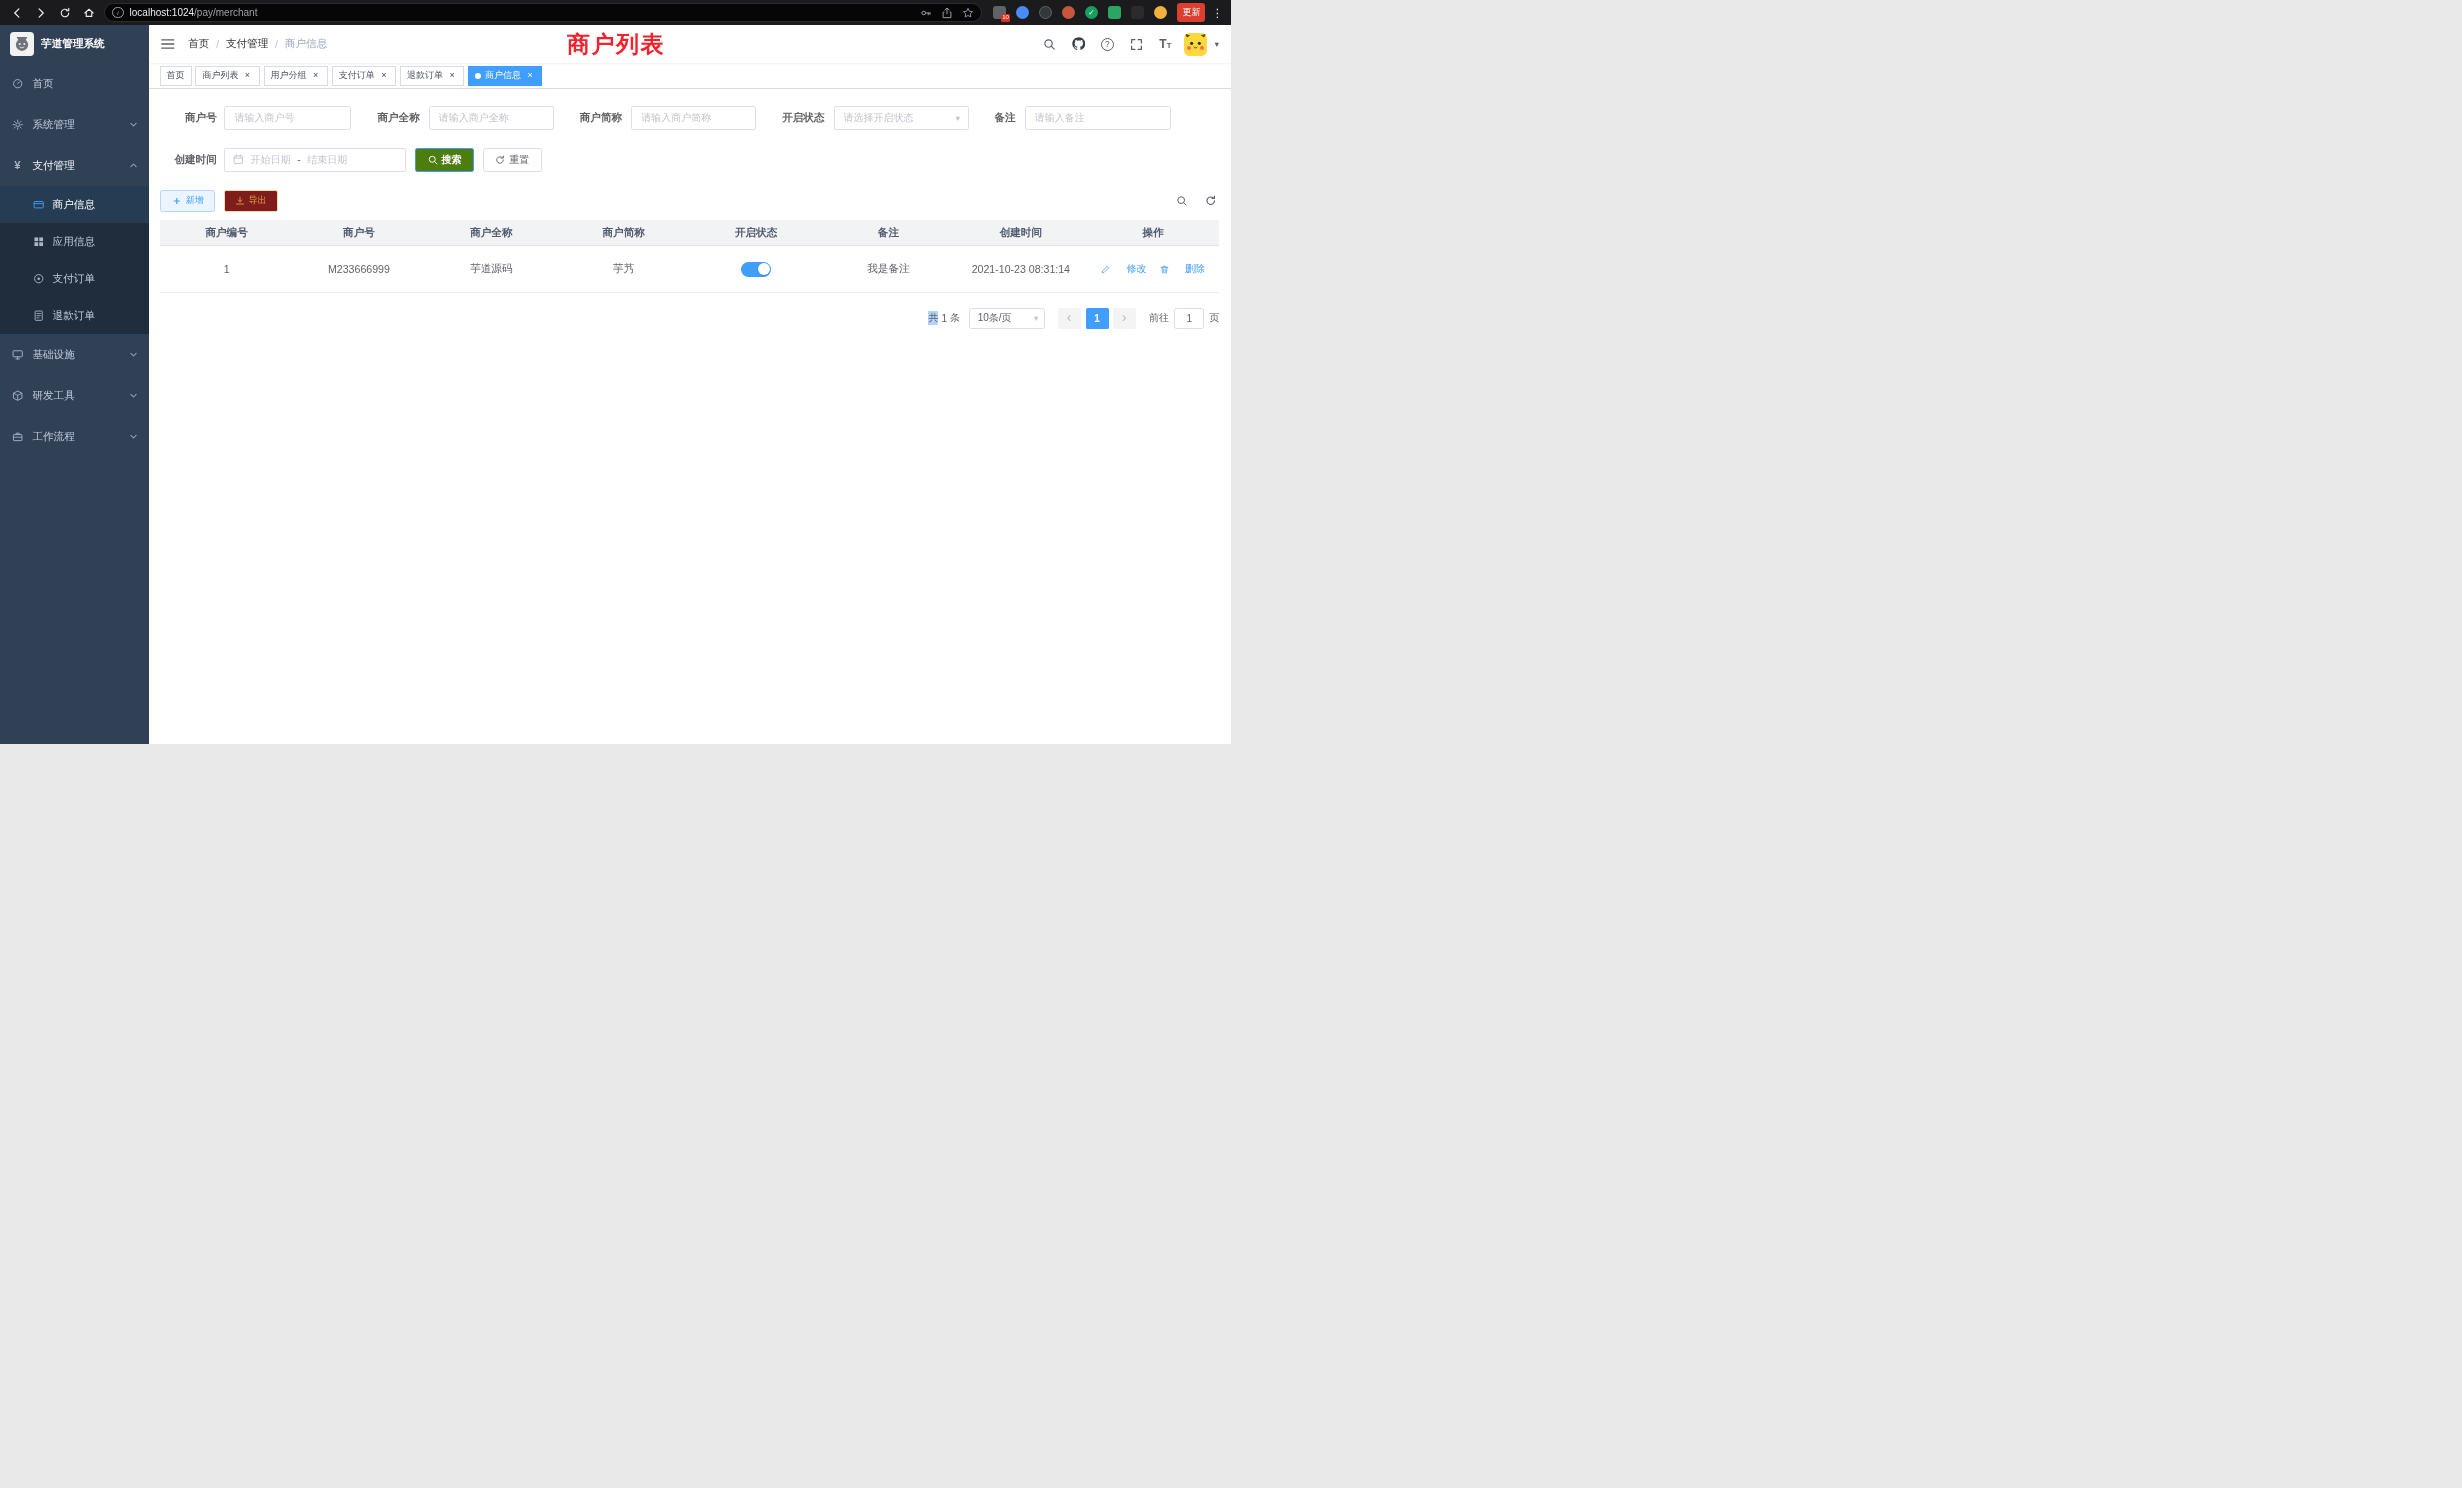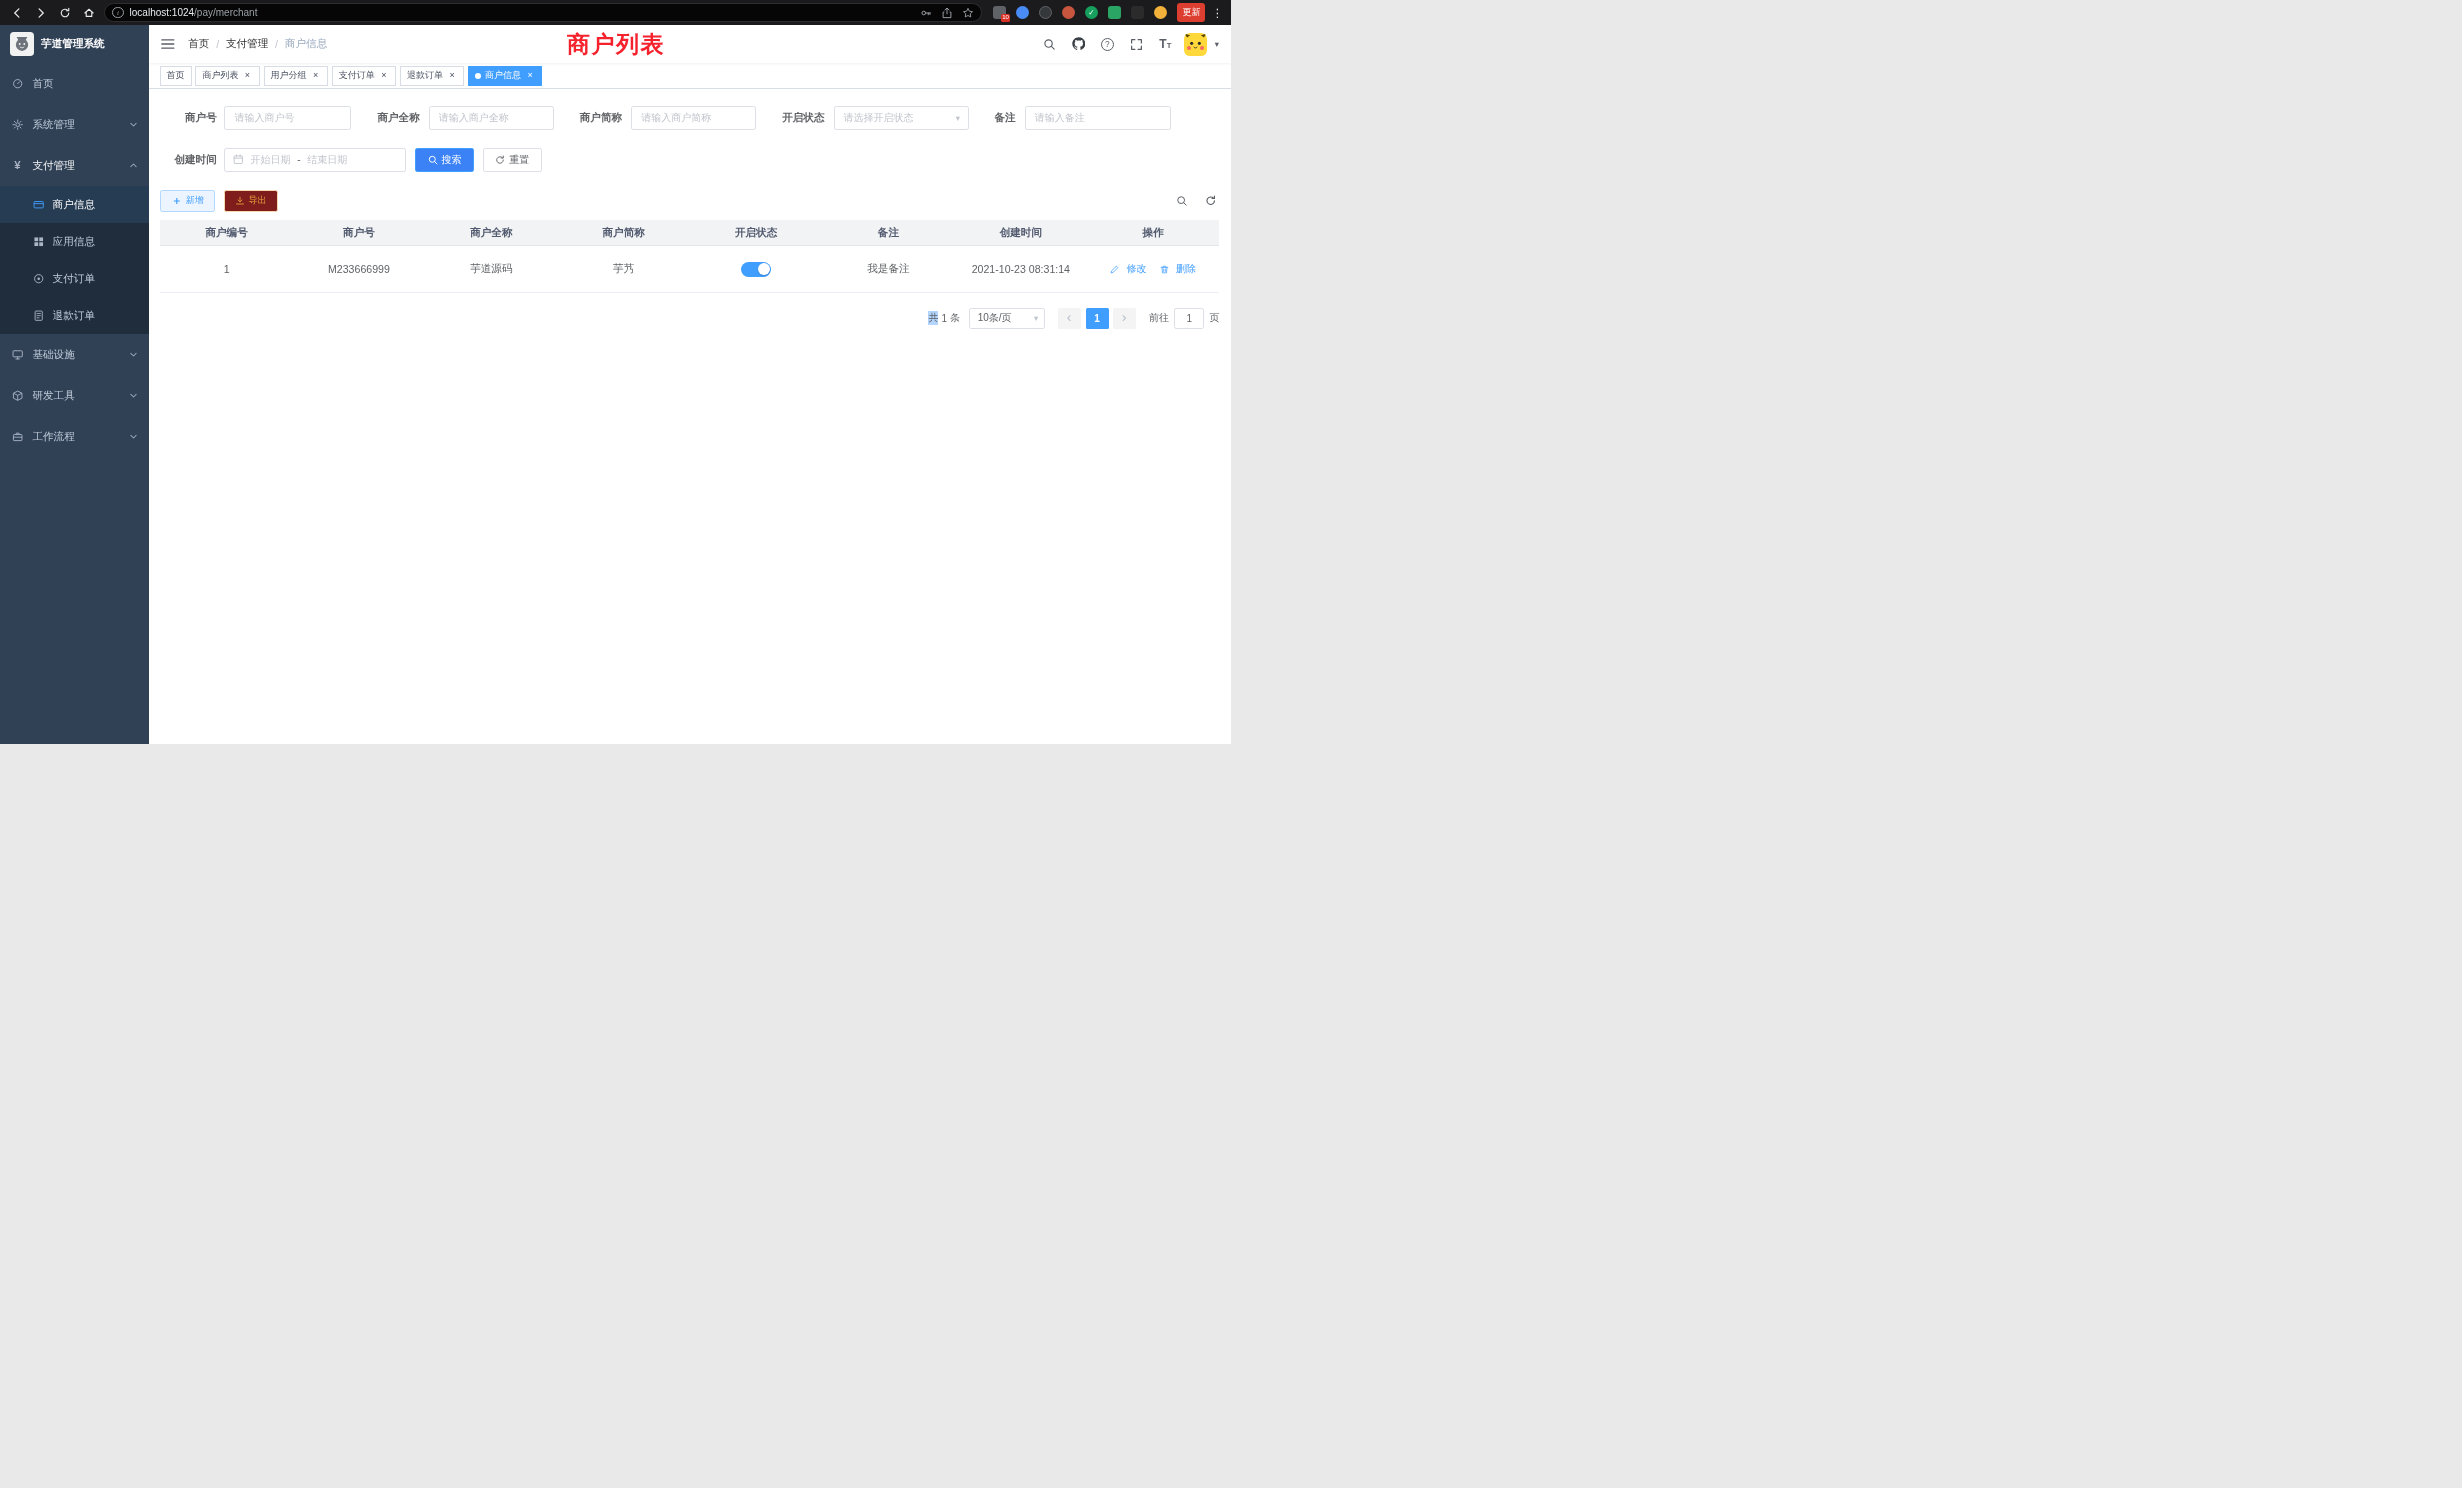--- a/index.html
+++ b/index.html
@@ -76,40 +76,40 @@
   .fi-label.fixed { width:64px; text-align:right; padding-right:7.6px; }
   .el-input { height:24px; border:0.8px solid #dcdfe6; border-radius:2.3px; font-size:10px; color:#606266; padding:0 9px; outline:none; background:#fff; }
   .el-input::placeholder { color:#c0c4cc; }
   .el-select { height:24px; border:0.8px solid #dcdfe6; border-radius:2.3px; display:flex; align-items:center; justify-content:space-between; padding:0 7.6px 0 9px; font-size:10px; cursor:pointer; background:#fff; }
   .ph { color:#c0c4cc; }
   .sel-caret { color:#c0c4cc; font-size:8.3px; }
   .date-range { width:182px; height:24px; border:0.8px solid #dcdfe6; border-radius:2.3px; display:flex; align-items:center; gap:6.8px; padding:0 7.6px; font-size:10px; background:#fff; cursor:pointer; }
   .date-range .cal { color:#c0c4cc; display:flex; }
   .date-range .sep { color:#606266; }
   .btn { height:24px; border-radius:2.3px; border:0.8px solid #dcdfe6; background:#fff; color:#606266; font-size:10px; display:inline-flex; align-items:center; gap:3.8px; padding:0 11.4px; cursor:pointer; }
-  .btn.primary { background:#3b82f6; border-color:#409eff; color:#fff; }
+  .btn.primary { background:#4d7c0f; border-color:#409eff; color:#fff;font-weight:bold; }
   .btn.search-btn { margin-left:9px; }
   .btn.reset-btn { margin-left:9px; }
 
   
   .toolbar { display:flex; align-items:center; gap:9px; padding:0 11.4px; margin-top:1.5px; }
   .btn-mini { height:22px; border-radius:2.3px; font-size:9px; display:inline-flex; align-items:center; gap:3.8px; padding:0 10px; cursor:pointer; }
   .btn-add { background:#ecf5ff; border:0.8px solid #b3d8ff; color:#409eff; }
   .btn-export { background:#7f1d1d; border:0.8px solid #f5dab1; color:#e6a23c; }
   .plus-glyph { font-size:10.6px; font-weight:700; line-height:1; }
   .tool-icons { margin-left:auto; display:flex; align-items:center; gap:10.6px; color:#5a5e66; }
   .tool-icon { width:18px; height:18px; display:flex; align-items:center; justify-content:center; cursor:pointer; }
 
   
   .merchant-table { width:calc(100% - 23px); margin:8.3px 11.4px 0; border-collapse:collapse; table-layout:fixed; }
   .merchant-table th { height:26px; background:#f2f3f5; color:#515a6e; font-size:10.6px; font-weight:700; text-align:center; border-bottom:0.8px solid #e3e6ea; }
   .merchant-table td { height:47px; color:#606266; font-size:10.6px; text-align:center; border-bottom:0.8px solid #ebeef5; }
   .switch { position:relative; display:inline-block; width:30px; height:15px; border-radius:7.6px; background:#409eff; cursor:pointer; vertical-align:middle; }
   .switch .knob { position:absolute; top:1.5px; right:1.5px; width:12px; height:12px; border-radius:50%; background:#fff; box-shadow:0 0.8px 1.5px rgba(0,0,0,.2); }
-  .op-link { color:#409eff; font-size:10px; display:inline-flex; align-items:center; gap:7px; cursor:pointer; margin:0 5.3px; }
+  .op-link { color:#409eff; font-size:10px; display:inline-flex; align-items:center; gap:16px; cursor:pointer; margin:0 5.3px; }
 
   
   .pagination { display:flex; align-items:center; justify-content:flex-end; margin:14.4px 11.4px 0 0; font-size:10px; color:#606266; }
   .pg-total { display:flex; align-items:center; gap:3px; margin-right:9px; }
   .hl { background:#b3d4fc; }
   .pg-size { width:76px; height:21px; border:0.8px solid #dcdfe6; border-radius:2.3px; display:flex; align-items:center; justify-content:space-between; padding:0 6px 0 7.6px; cursor:pointer; margin-right:10.6px; background:#fff; }
   .pg-btn { width:23px; height:21px; background:#f4f4f5; border-radius:1.5px; display:flex; align-items:center; justify-content:center; color:#b8bfc8; cursor:pointer; margin:0 2.3px; }
   .pg-cur { width:23px; height:21px; background:#409eff; border-radius:1.5px; display:flex; align-items:center; justify-content:center; color:#fff; font-weight:700; margin:0 2.3px; cursor:pointer; }
   .pg-goto { display:flex; align-items:center; gap:5.3px; margin-left:10.6px; }
   .pg-input { width:30px; height:21px; border:0.8px solid #dcdfe6; border-radius:2.3px; text-align:center; font-size:10px; color:#606266; outline:none; }

